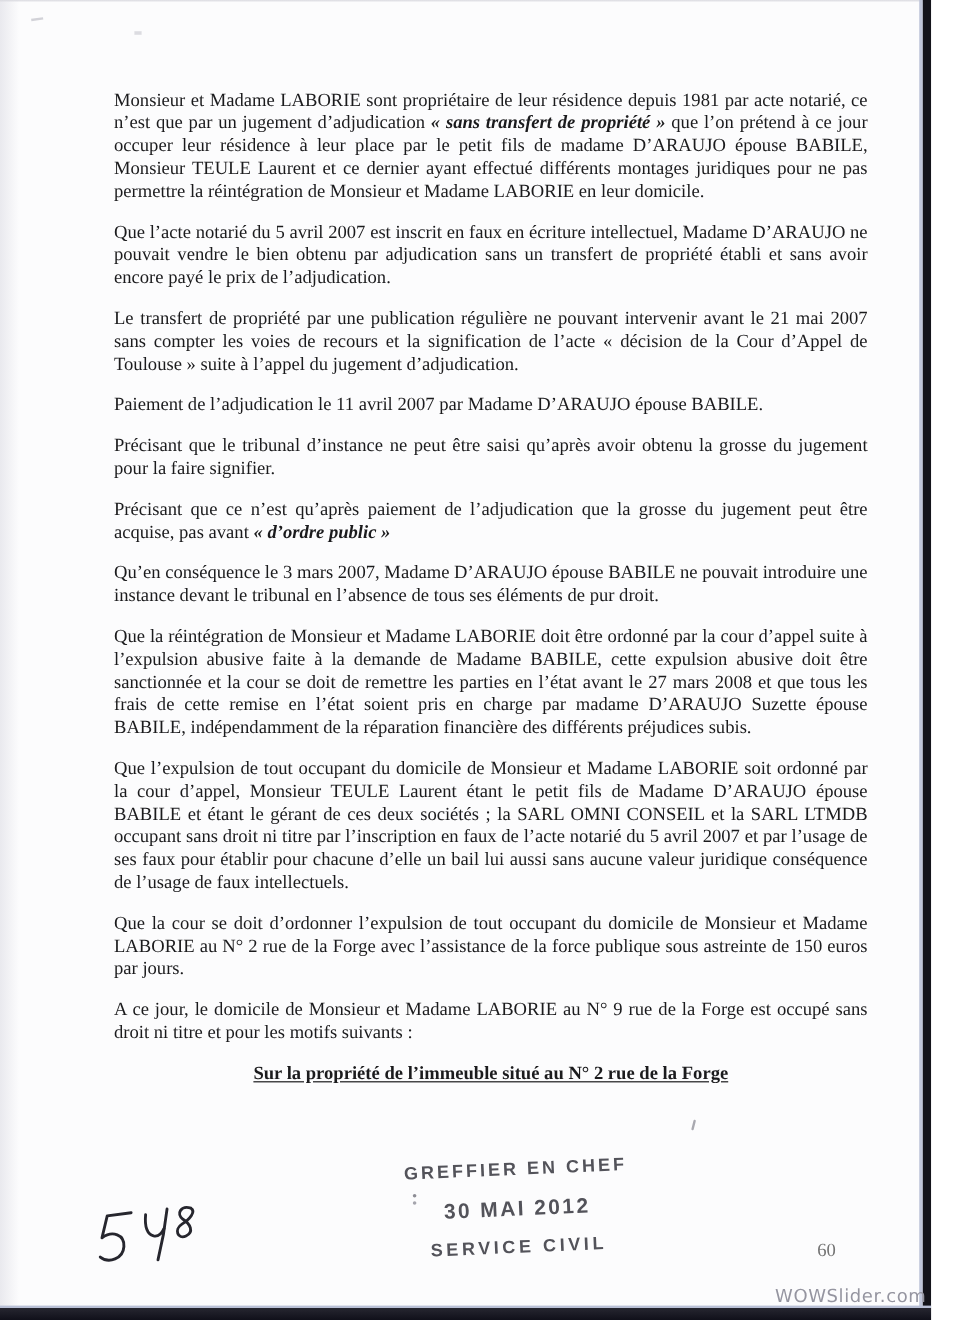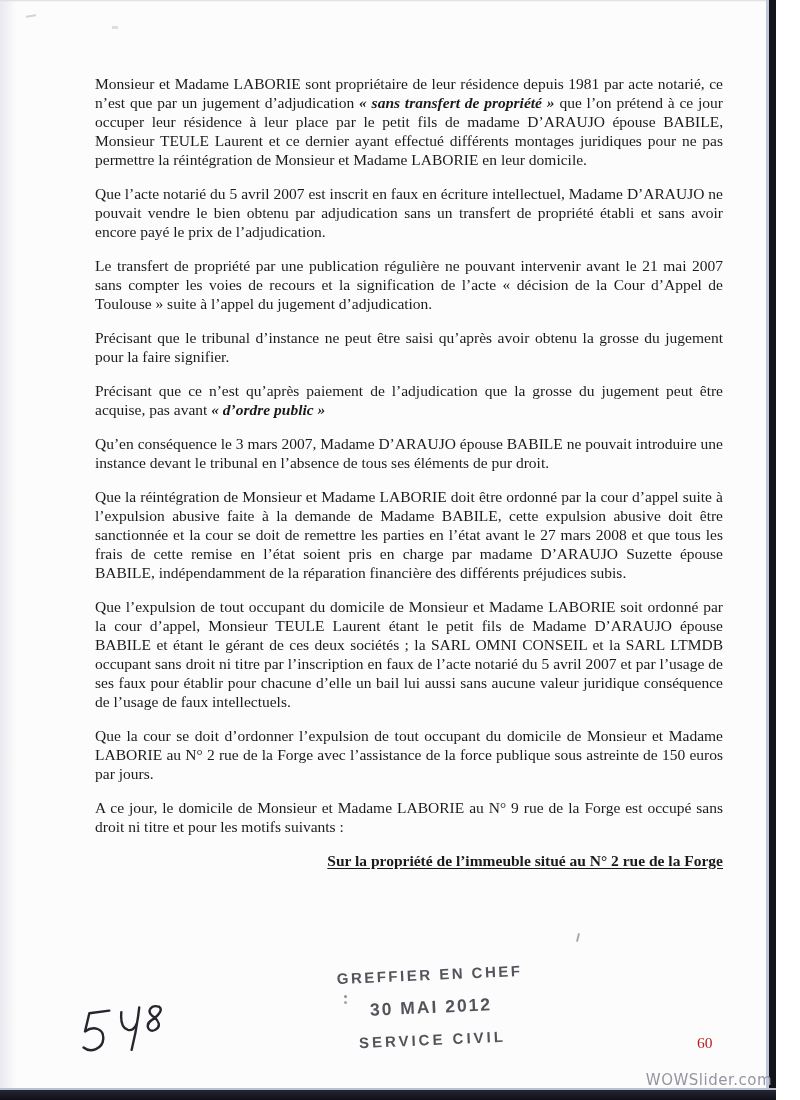--- a/index.html
+++ b/index.html
@@ -54,21 +54,21 @@
     line-height: 19px;
     text-align: justify;
   }
   .doc-para { margin: 0 0 15px 0; }
   .doc-heading {
     margin: 4px 0 0 0;
     font-size: 15.5px;
     font-weight: bold;
     text-decoration: underline;
     text-underline-offset: 2px;
-    text-align: right;
+    text-align: center;
   }
   .bold-italic { font-weight: bold; font-style: italic; }
   
   .stamp {
     position: absolute;
     left: 336px;
     top: 966px;
     width: 190px;
     text-align: center;
     transform: rotate(-2.5deg);
@@ -84,24 +84,24 @@
     position: absolute;
     left: 74px;
     top: 1000px;
     width: 105px;
     height: 62px;
     transform: rotate(-2deg);
   }
   
   .page-number {
     position: absolute;
-    left: 697px;
+    left: 681px;
     top: 1034px;
     font-size: 15.5px;
-    color: #b91c1c;
+    color: #737373;
   }
   
   .watermark {
     position: absolute;
     right: 4px;
     top: 1071px;
     font-family: "DejaVu Sans", sans-serif;
     font-size: 15px;
     letter-spacing: 0.5px;
     color: #9595a0;
@@ -123,20 +123,21 @@
   <div class="edge-top"></div>
   <div class="edge-light-right"></div>
   <div class="border-right"></div>
   <div class="edge-light-bottom"></div>
   <div class="border-bottom"></div>
 
   <div class="doc-body">
       <p class="doc-para"><span>Monsieur et Madame LABORIE sont propriétaire de leur résidence depuis 1981 par acte notarié, ce n’est que par un jugement d’adjudication </span><span class="bold-italic">« sans transfert de propriété »</span><span> que l’on prétend à ce jour occuper leur résidence à leur place par le petit fils de madame D’ARAUJO épouse BABILE, Monsieur TEULE Laurent et ce dernier ayant effectué différents montages juridiques pour ne pas permettre la réintégration de Monsieur et Madame LABORIE en leur domicile.</span></p>
       <p class="doc-para"><span>Que l’acte notarié du 5 avril 2007 est inscrit en faux en écriture intellectuel, Madame D’ARAUJO ne pouvait vendre le bien obtenu par adjudication sans un transfert de propriété établi et sans avoir encore payé le prix de l’adjudication.</span></p>
       <p class="doc-para"><span>Le transfert de propriété par une publication régulière ne pouvant intervenir avant le 21 mai 2007 sans compter les voies de recours et la signification de l’acte «  décision de la Cour d’Appel de Toulouse » suite à l’appel du jugement d’adjudication.</span></p>
+      <p class="doc-para"><span>Paiement de l’adjudication le 11 avril 2007 par Madame D’ARAUJO épouse BABILE.</span></p>
       <p class="doc-para"><span>Précisant que le tribunal d’instance ne peut être saisi qu’après avoir obtenu la grosse du jugement pour la faire signifier.</span></p>
       <p class="doc-para"><span>Précisant que ce n’est qu’après paiement de l’adjudication que la grosse du jugement peut être acquise, pas avant </span><span class="bold-italic">«  d’ordre public »</span></p>
       <p class="doc-para"><span>Qu’en conséquence le 3 mars 2007, Madame D’ARAUJO épouse BABILE ne pouvait introduire une instance devant le tribunal en l’absence de tous ses éléments de pur droit.</span></p>
       <p class="doc-para"><span>Que la réintégration de Monsieur et Madame LABORIE doit être ordonné par la cour d’appel suite à l’expulsion abusive faite à la demande de Madame BABILE, cette expulsion abusive doit être sanctionnée et la cour se doit de remettre les parties en l’état avant le 27 mars 2008 et que tous les frais de cette remise en l’état soient pris en charge par madame D’ARAUJO Suzette épouse BABILE, indépendamment de la réparation financière des différents préjudices subis.</span></p>
       <p class="doc-para"><span>Que l’expulsion de tout occupant du domicile de Monsieur et Madame LABORIE soit ordonné par la cour d’appel, Monsieur TEULE Laurent étant le petit fils de Madame D’ARAUJO épouse BABILE et étant le gérant de ces deux sociétés ; la SARL OMNI CONSEIL et la SARL LTMDB occupant sans droit ni titre par l’inscription en faux de l’acte notarié du 5 avril 2007 et par l’usage de ses faux pour établir pour chacune d’elle un bail lui aussi sans aucune valeur juridique conséquence de l’usage de faux intellectuels.</span></p>
       <p class="doc-para"><span>Que la cour se doit d’ordonner l’expulsion de tout occupant du domicile de Monsieur et Madame LABORIE au N° 2 rue de la Forge avec l’assistance de la force publique sous astreinte de 150 euros par jours.</span></p>
       <p class="doc-para"><span>A ce jour, le domicile de Monsieur et Madame LABORIE au N° 9 rue de la Forge est occupé sans droit ni titre et pour les motifs suivants :</span></p>
       <h2 class="doc-heading"><span>Sur la propriété de l’immeuble situé au N° 2 rue de la Forge</span></h2>
     </div>
 

